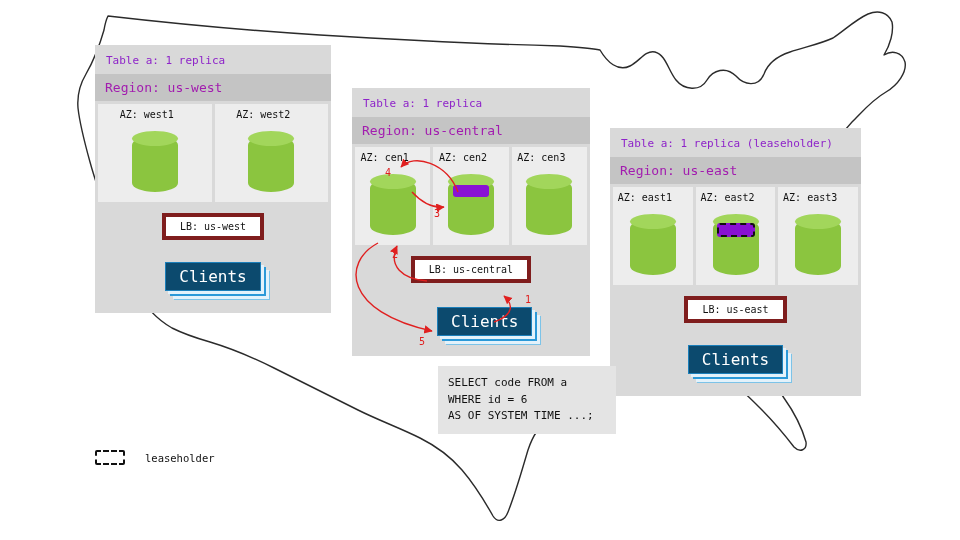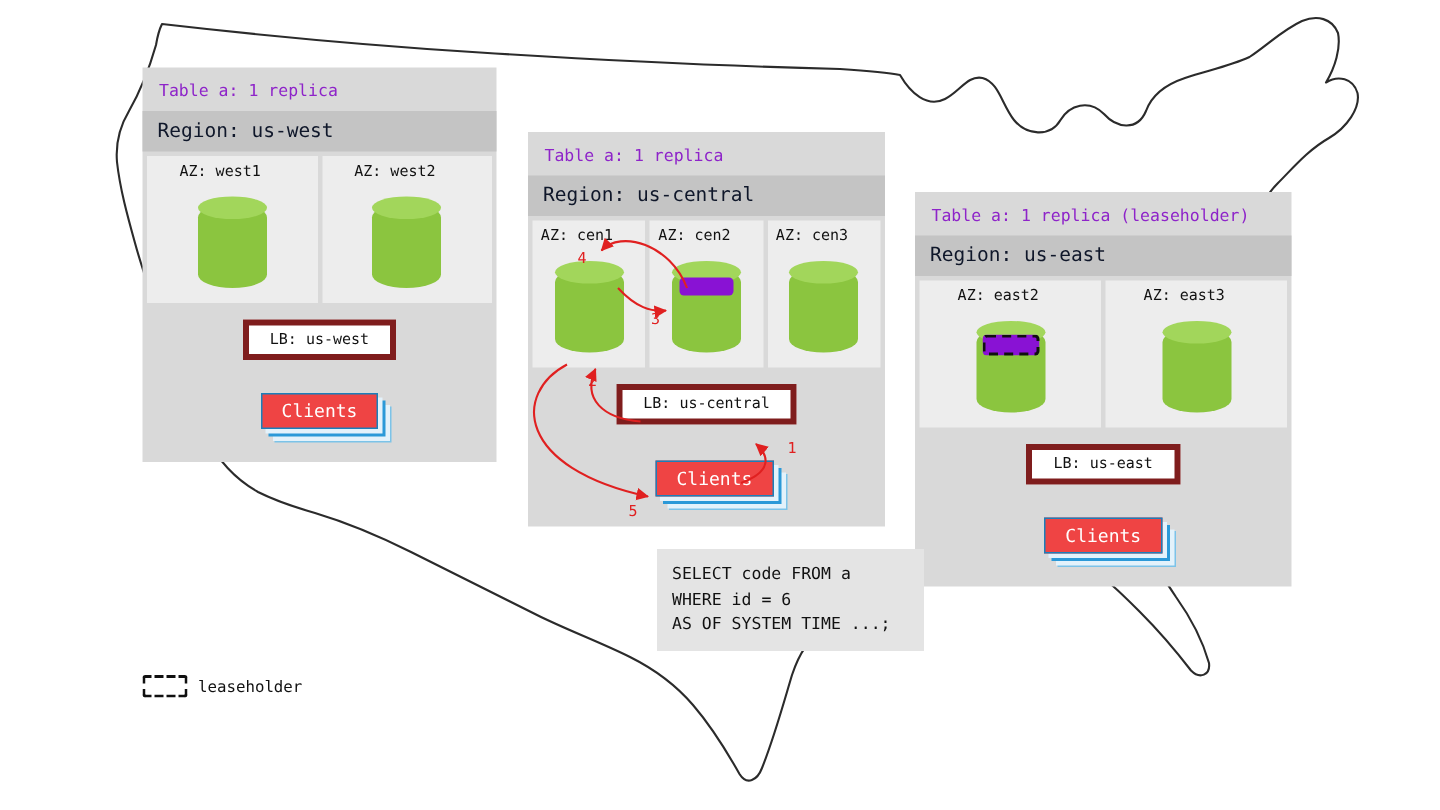--- a/index.html
+++ b/index.html
@@ -16,21 +16,21 @@
     position:absolute;z-index:4;color:#e02020;font-size:10px;line-height:10px;
   }
   
   .panel{
     position:absolute;background:#d9d9d9;z-index:1;
   }
   .panel-title{
     color:#8e24c9;font-size:11px;padding:9px 24px 7px 11px;white-space:nowrap;
   }
   .region-bar{
-    background:#c4c4c4;color:#0f172a;font-size:13px;padding:6px 10px;white-space:nowrap;
+    background:#c4c4c4;color:#a21caf;font-size:13px;padding:6px 10px;white-space:nowrap;
   }
   .az-row{
     display:flex;gap:3px;padding:3px;
   }
   .az{
     flex:1;background:#ededed;text-align:center;padding-bottom:8px;
   }
   .az-label{
     font-size:10px;color:#111;padding:5px 16px 2px 0;white-space:nowrap;
   }
@@ -46,34 +46,34 @@
   .band{
     position:absolute;left:5px;top:12px;width:36px;height:12px;
     background:#8912d4;border-radius:3px;z-index:2;
   }
   .band.dashed{border:2px dashed #101010;left:4px;top:10px;width:34px;height:10px;}
   .lb-box{
     background:#ffffff;border:4px solid #7f1d1d;font-size:10px;color:#111;
     width:fit-content;margin:8px auto 0 auto;padding:4px 14px;white-space:nowrap;
   }
   .clients{
-    background:#ef4444;color:#ffffff;border:1px solid #1b7fba;
-    font-size:12px;width:fit-content;padding:4px 13px;white-space:nowrap;
+    background:#0c4a6e;color:#ffffff;border:1px solid #1b7fba;
+    font-size:16px;width:fit-content;padding:4px 13px;white-space:nowrap;
     box-shadow:3px 3px 0 #e3f2fb,5px 5px 0 #2b99d8,8px 8px 0 #e3f2fb,9px 9px 0 #7cc3e8;
   }
   .clients.centered{margin:22px auto 22px auto;}
   #panel-central .clients{margin:24px 0 20px 85px;}
   
   .sql-box{
     position:absolute;left:438px;top:366px;width:158px;z-index:1;
     background:#e4e4e4;padding:9px 10px;font-size:11px;line-height:1.5;color:#111;
   }
   
   .legend{
-    position:absolute;left:95px;top:450px;z-index:1;display:flex;align-items:center;gap:7px;
+    position:absolute;left:95px;top:450px;z-index:1;display:flex;align-items:center;gap:20px;
   }
   .legend-swatch{
     width:26px;height:11px;background:#ffffff;border:2px dashed #101010;border-radius:2px;
   }
   .legend-label{font-size:10.5px;color:#111;}
 </style>
 </head>
 <body>
 
 <svg id="map" width="960" height="540" viewBox="0 0 960 540">
@@ -180,20 +180,27 @@
   </div>
   <div class="lb-box">LB: us-central</div>
   <div class="clients">Clients</div>
 </div>
 
 <div id="panel-east" class="panel" style="left:610px;top:128px;width:251px;">
   <div class="panel-title">Table a: 1 replica (leaseholder)</div>
   <div class="region-bar">Region: us-east</div>
   <div class="az-row">
     <div class="az">
+      <div class="az-label">AZ: east1</div>
+      <div class="cyl-wrap">
+        <div class="cyl"></div>
+
+      </div>
+    </div>
+    <div class="az">
       <div class="az-label">AZ: east2</div>
       <div class="cyl-wrap">
         <div class="cyl"></div>
         <div class="band dashed"></div>
       </div>
     </div>
     <div class="az">
       <div class="az-label">AZ: east3</div>
       <div class="cyl-wrap">
         <div class="cyl"></div>

